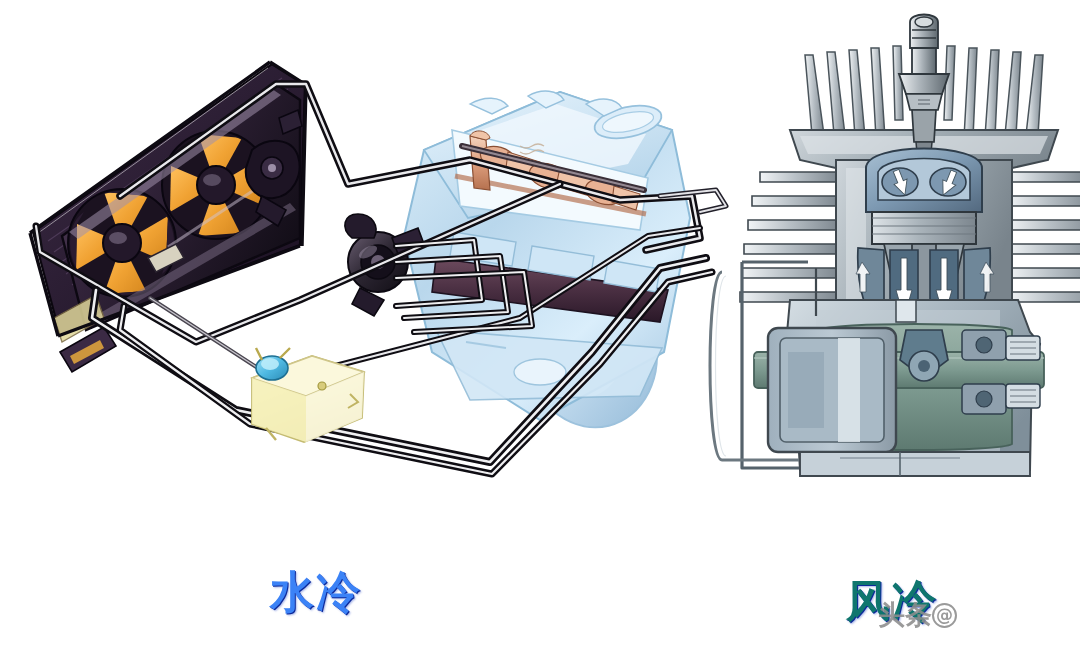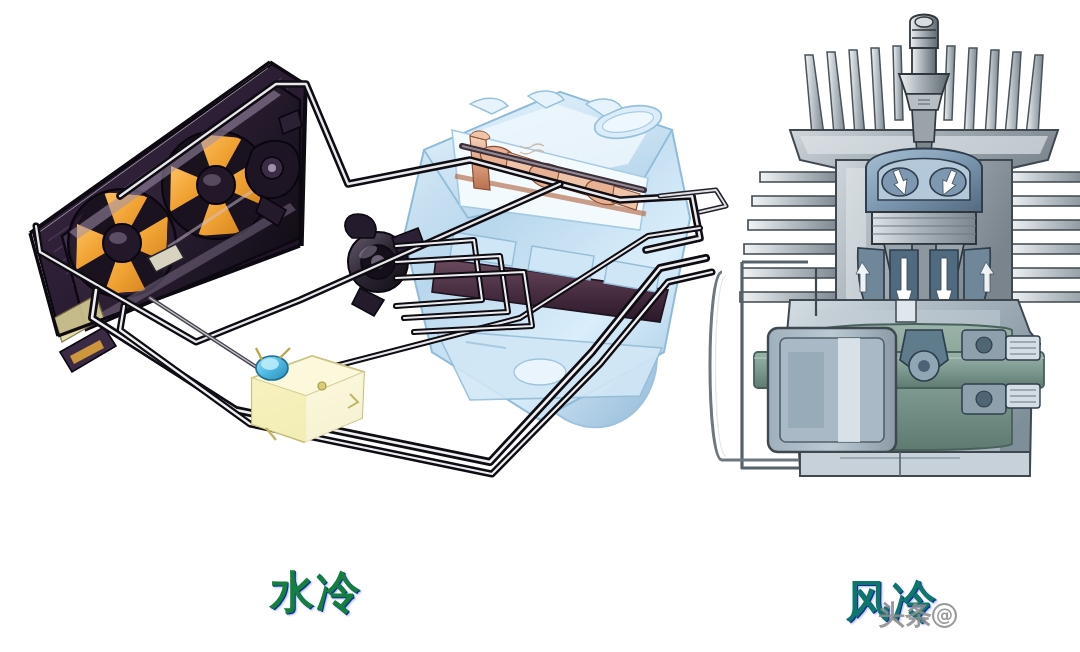--- a/index.html
+++ b/index.html
@@ -21,21 +21,21 @@
     position:absolute;
     font-family:"DejaVu Sans","Liberation Sans",sans-serif;
     font-weight:bold;
     letter-spacing:2px;
     white-space:nowrap;
     user-select:none;
   }
   #label-water{
     left:270px;top:563px;
     font-size:44px;
-    color:#15803d;
+    color:#3b82f6;
     text-shadow:1px 1px 0 #0d2a9a, 2px 2px 2px rgba(20,56,191,.35);
   }
   #label-air{
     left:846px;top:572px;
     font-size:44px;
     color:#0f766e;
     text-shadow:1px 1px 0 #0d2a9a, 2px 2px 2px rgba(20,56,191,.35);
   }
   #watermark{
     position:absolute;

